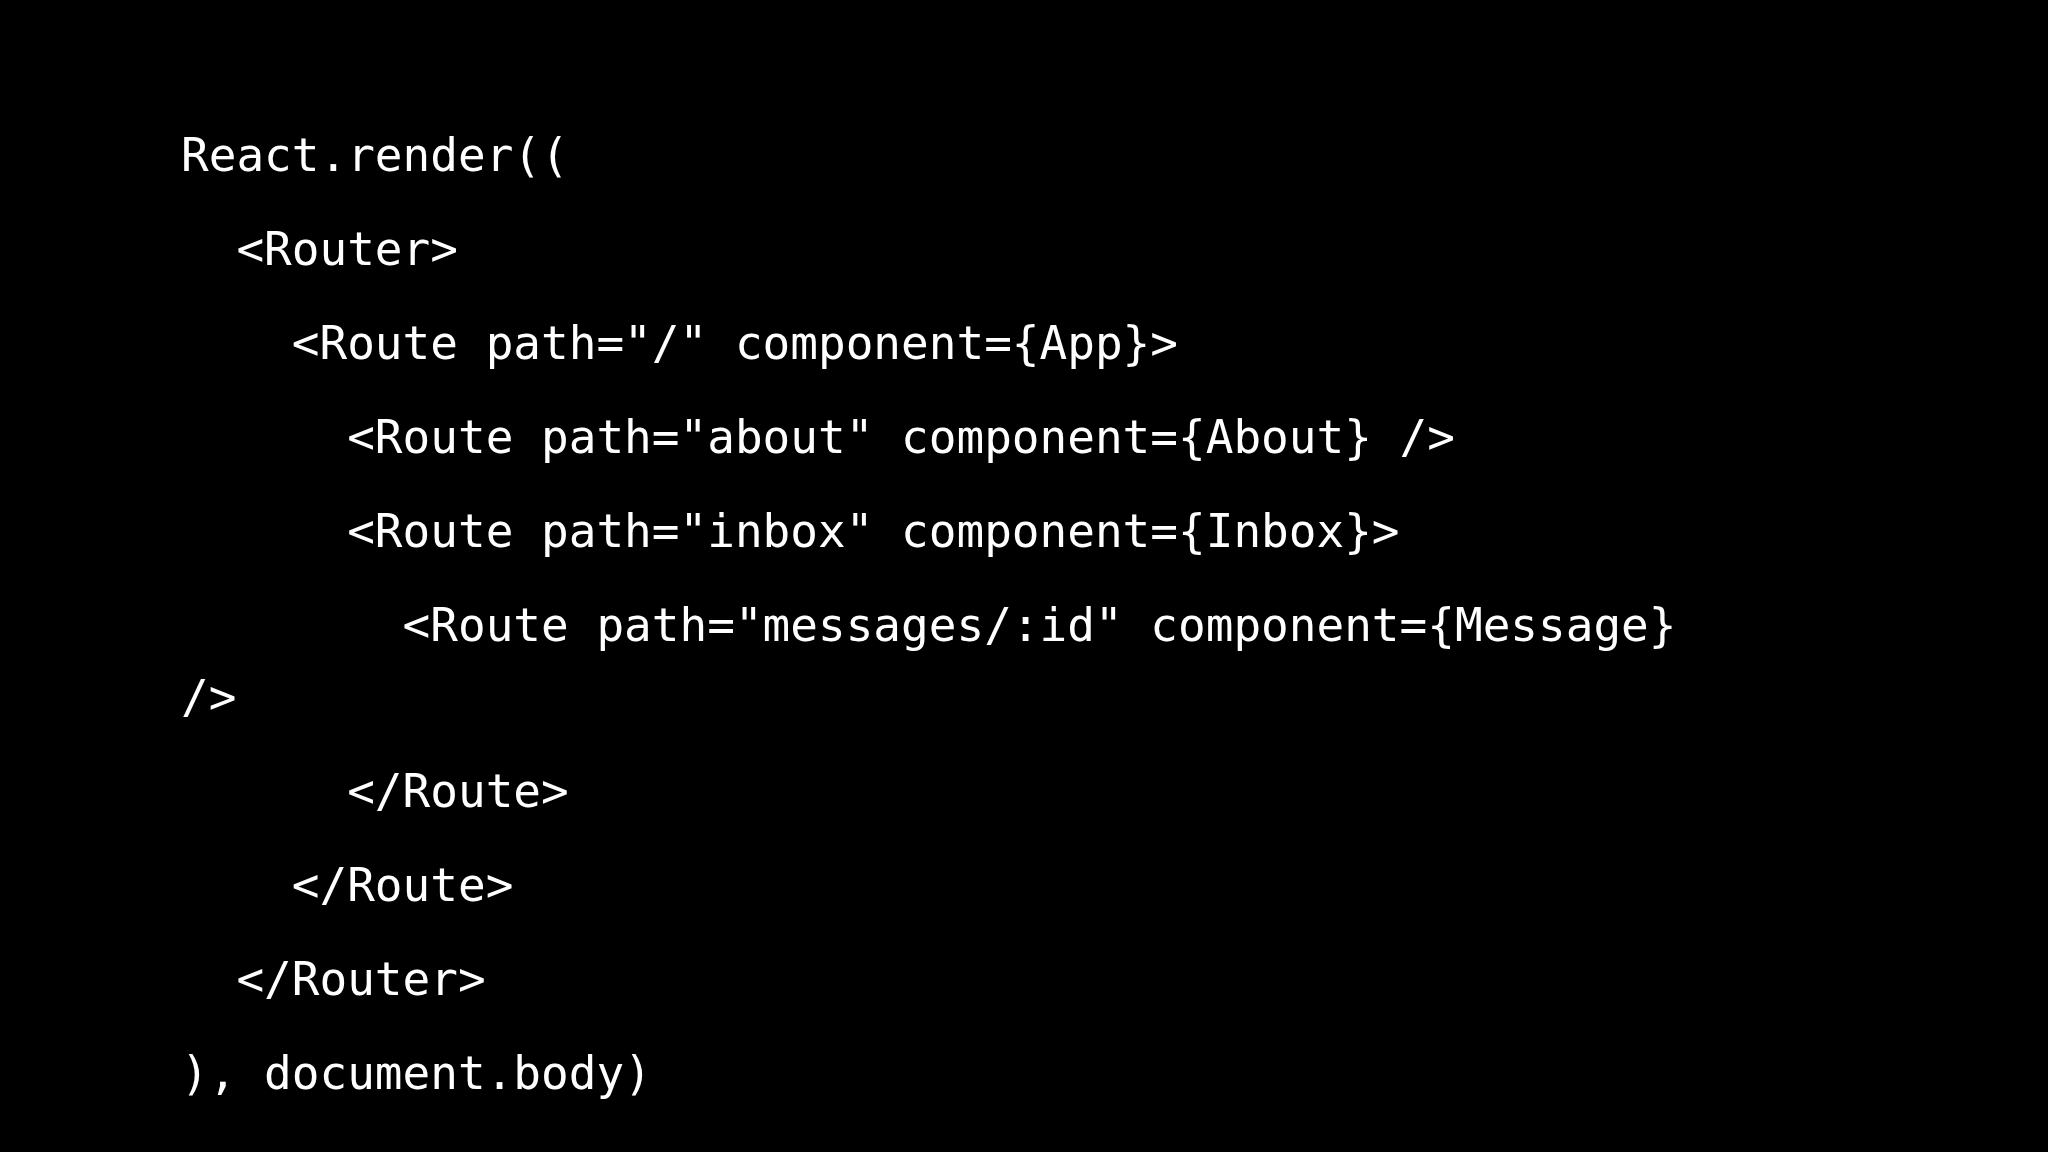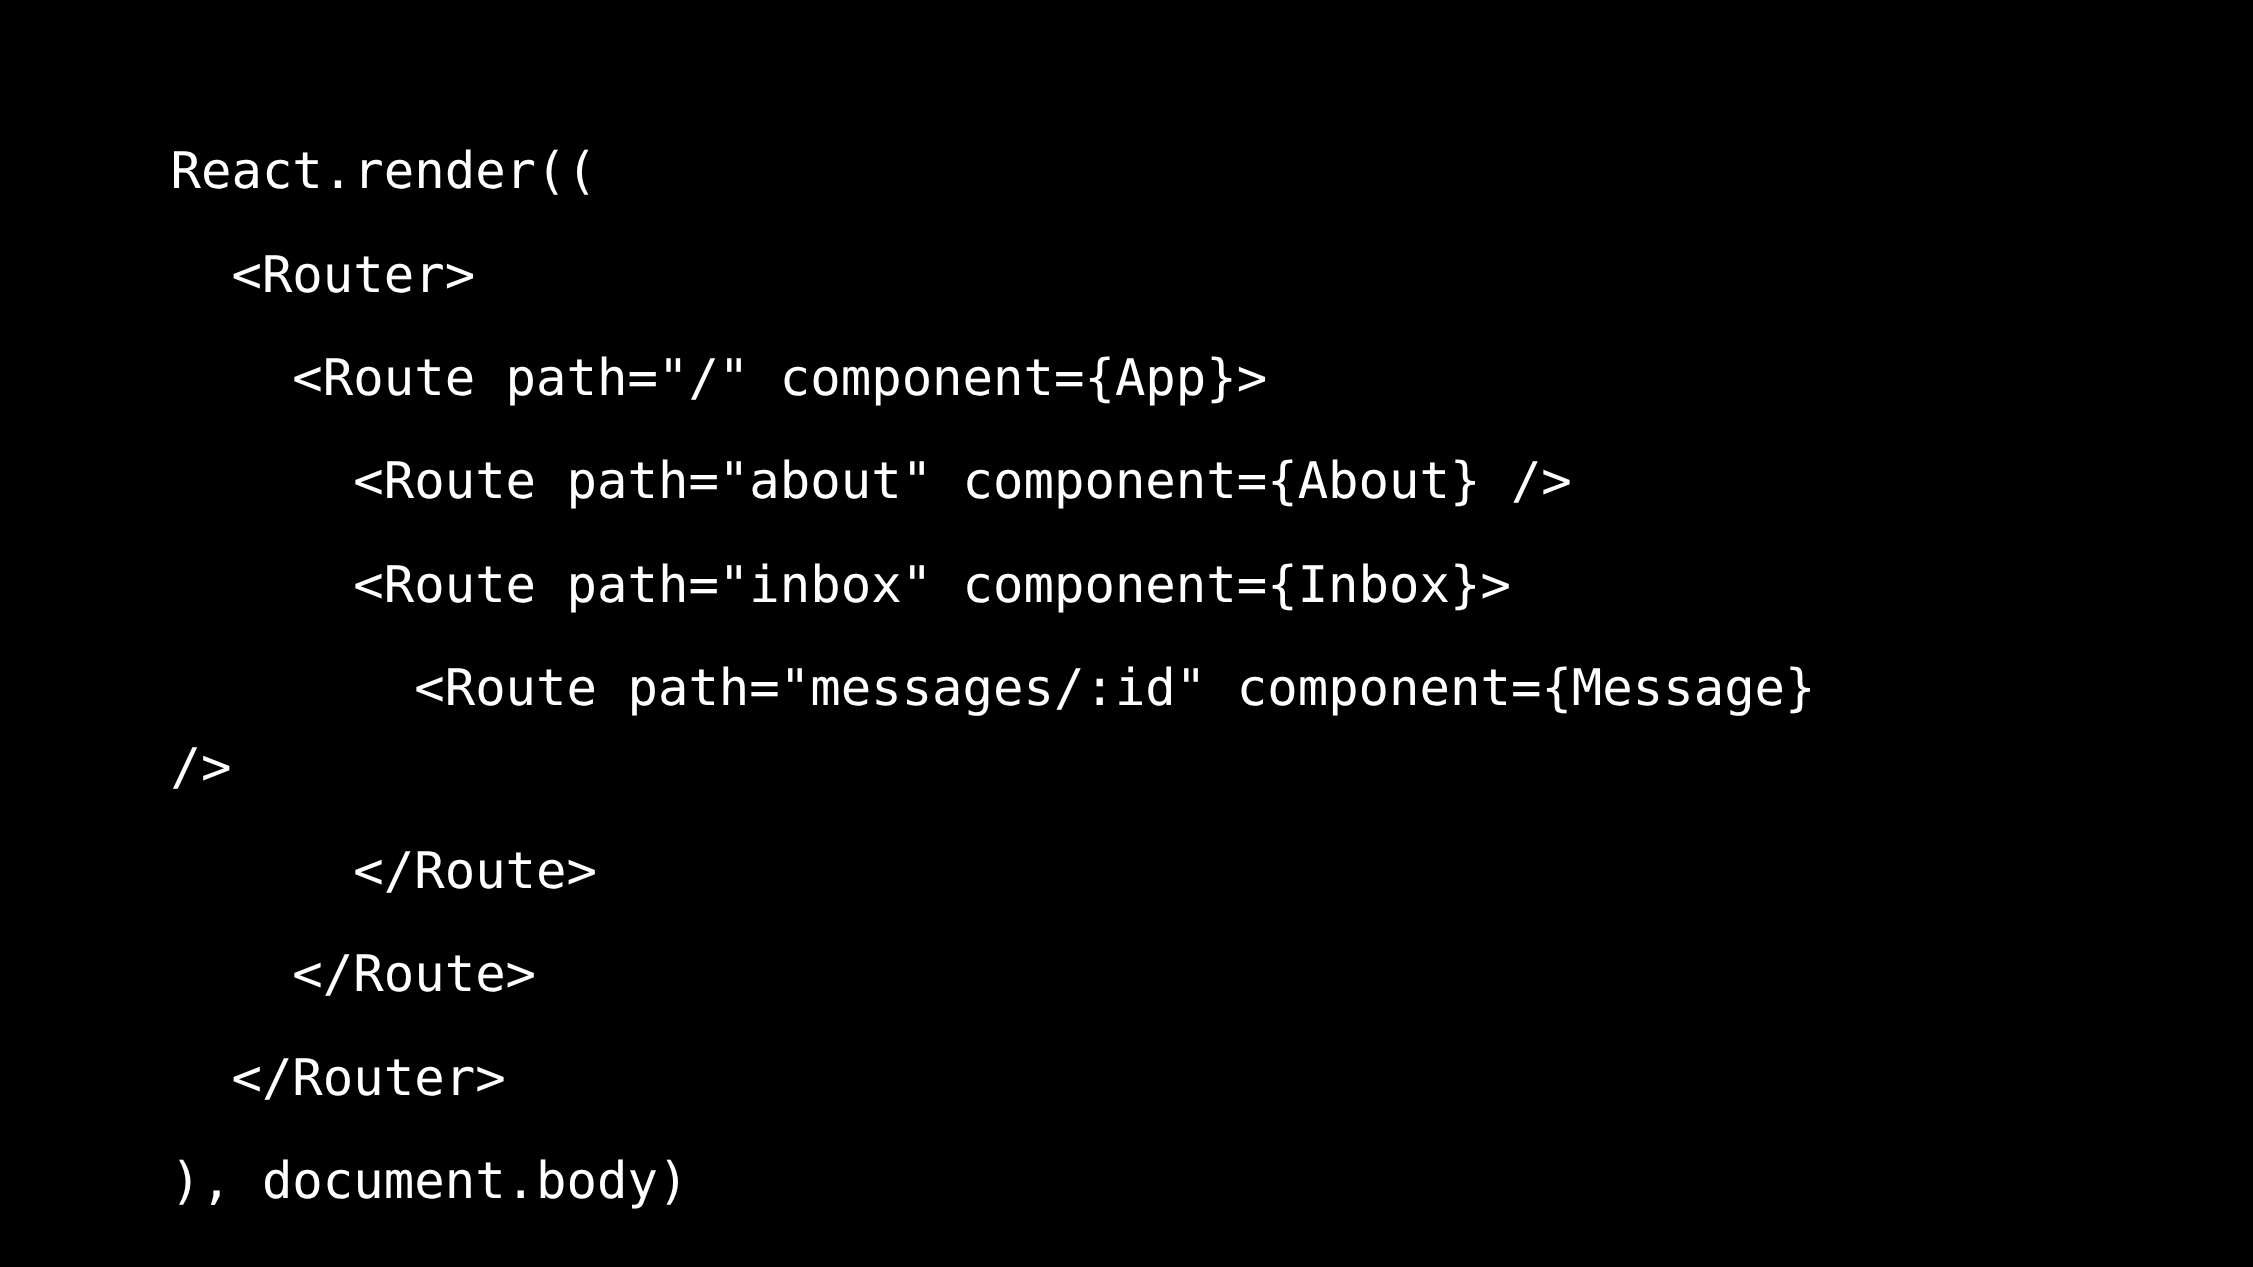--- a/index.html
+++ b/index.html
@@ -18,21 +18,21 @@
   #slide {
     position: relative;
     width: 2048px;
     height: 1152px;
     background: #000000;
     box-sizing: border-box;
   }
 
   #code-block {
     position: absolute;
-    left: 155px;
+    left: 181px;
     top: 62px;
     width: 1560px;
     font-family: "DejaVu Sans Mono", "Liberation Mono", monospace;
     font-size: 46px;
     line-height: 94px;
     color: #ffffff;
     white-space: pre;
     letter-spacing: 0px;
     -webkit-font-smoothing: antialiased;
   }

